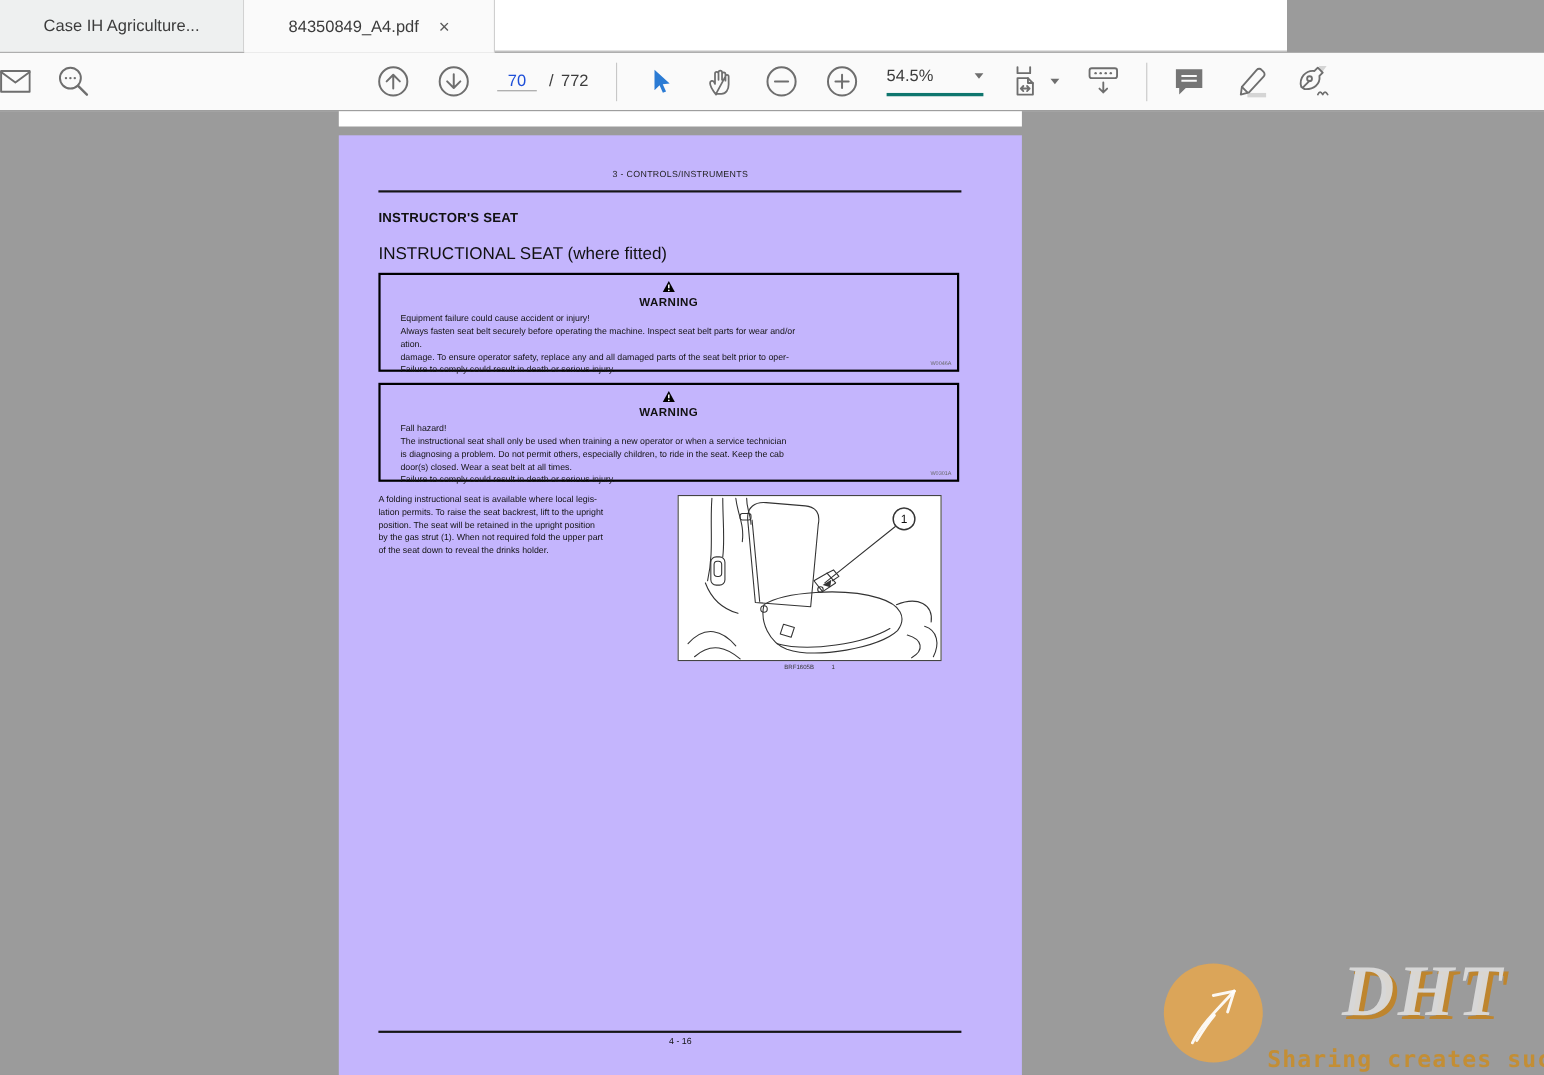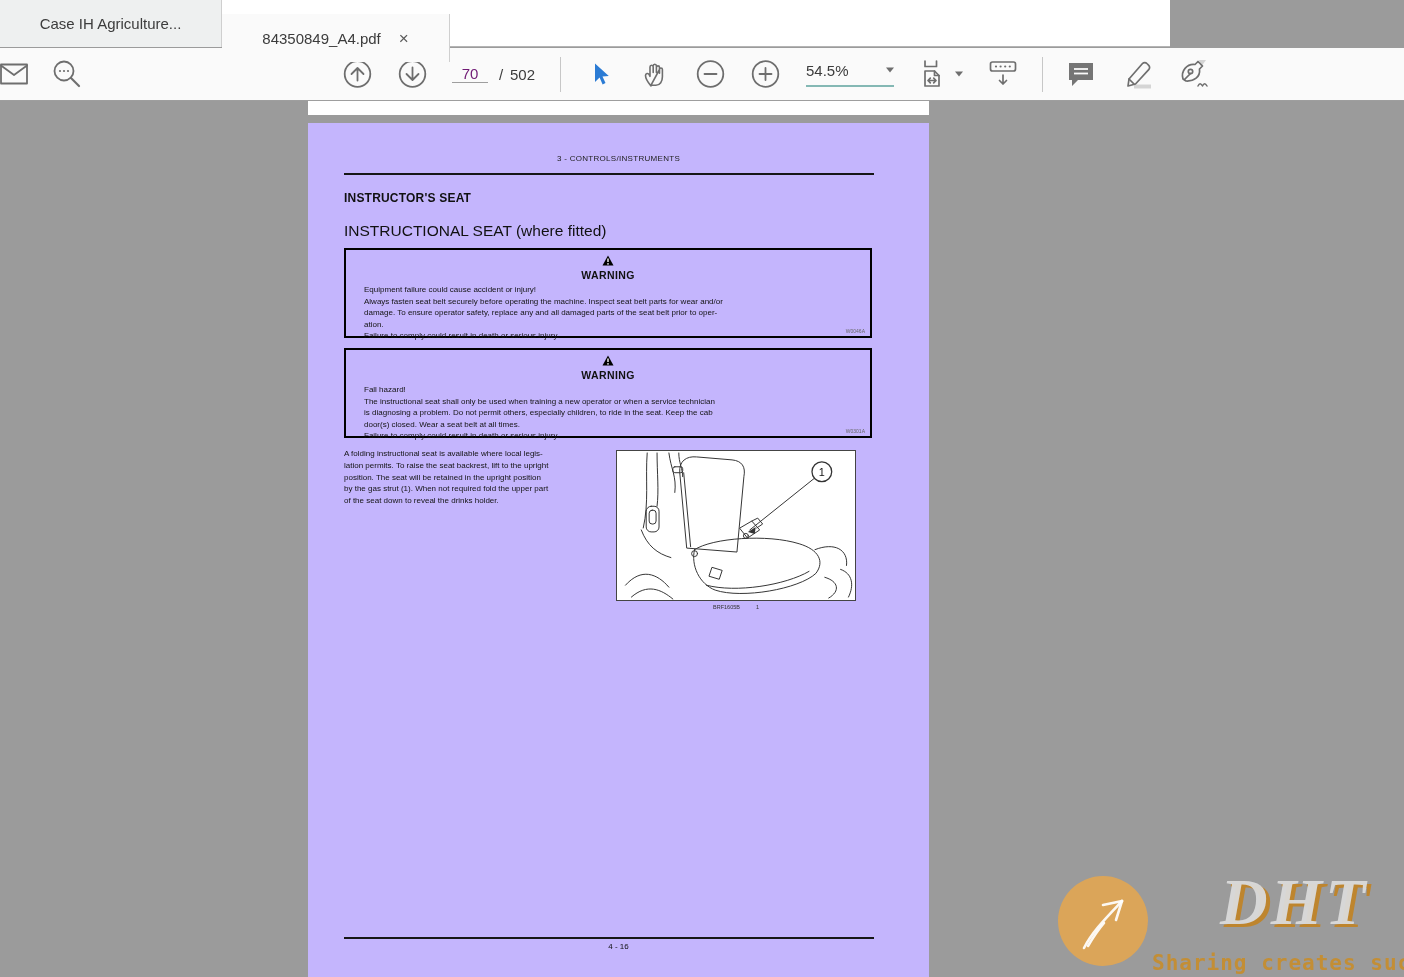--- a/index.html
+++ b/index.html
@@ -6,35 +6,35 @@
   html,body { width:1404px; height:977px; overflow:hidden; background:#9b9b9b;
               font-family:"Liberation Sans", sans-serif; }
 
   
   .tabbar { position:absolute; left:0; top:0; width:1170px; height:47px;
             background:#ffffff; border-bottom:1px solid #b4b4b4; z-index:5; }
   .tab { position:absolute; top:0; height:47px; display:flex; align-items:center;
          justify-content:center; font-size:15px; color:#3c3c3c; cursor:default; }
   .tab-inactive { left:0; width:222px; background:#eef0f0; border-right:1px solid #cfcfcf; }
   .tab-active { left:222px; width:228px; height:48px; background:#fafafa;
-                border-right:1px solid #cfcfcf; z-index:6;margin-top:14px; }
+                border-right:1px solid #cfcfcf; z-index:6; }
   .tab-close { margin-left:18px; font-size:17px; color:#5a5a5a; line-height:1; }
 
   
   .toolbar { position:absolute; left:0; top:48px; width:1404px; height:53px;
              background:#fafafa; border-bottom:1px solid #9e9e9e; z-index:4; }
   .tbi { position:absolute; top:50%; transform:translateY(-50%); display:flex;
          align-items:center; }
   .tbi svg { display:block; }
   .icon-stroke { stroke:#6e6e6e; fill:none; stroke-width:1.8; stroke-linecap:round; stroke-linejoin:round; }
   .divider { position:absolute; top:9px; width:1px; height:35px; background:#c7c7c7; }
   .page-input { width:36px; border:none; border-bottom:1px solid #9e9e9e; background:transparent;
-                text-align:center; font-size:15px; color:#701a75; font-family:"Liberation Sans",sans-serif; }
+                text-align:center; font-size:15px; color:#1d4ed8; font-family:"Liberation Sans",sans-serif; }
   .page-count { font-size:15px; color:#3c3c3c; }
-  .zoom-group { width:88px; border-bottom:1px solid #0f766e; padding-bottom:7px;
+  .zoom-group { width:88px; border-bottom:3px solid #0f766e; padding-bottom:7px;
                 display:flex; justify-content:space-between; }
   .zoom-text { font-size:15px; color:#3c3c3c; }
   .caret { width:0; height:0; border-left:4px solid transparent; border-right:4px solid transparent;
            border-top:5px solid #6e6e6e; }
 
   
   .content { position:absolute; left:0; top:101px; width:1404px; height:876px; background:#9b9b9b; }
   .prev-page-sliver { position:absolute; left:308px; top:0; width:621px; height:14px; background:#ffffff; }
   .pdf-page { position:absolute; left:308px; top:22px; width:621px; height:972px; background:#c4b5fd;
               color:#111; }
@@ -116,21 +116,21 @@
     <svg width="29" height="29" viewBox="0 0 29 29" class="icon-stroke">
       <circle cx="14.5" cy="14.5" r="12.8"></circle>
         <path d="M14.5 8 V20 M8.5 14.5 L14.5 20.5 L20.5 14.5"></path>
     </svg>
   </span>
 
   <span class="tbi" style="left:452px">
     <input class="page-input" value="70" style="">
   </span>
   <span class="tbi page-count" style="left:499px">/</span>
-  <span class="tbi page-count" style="left:510px">502</span>
+  <span class="tbi page-count" style="left:510px">772</span>
 
   <span class="divider" style="left:560px"></span>
 
   <span class="tbi" style="left:589px">
     <svg width="24" height="24" viewBox="0 0 24 24">
       <path d="M6 1.5 L6 20 L10.6 15.6 L13.6 22.4 L16.5 21.1 L13.5 14.5 L19.8 13.9 Z" fill="#2b7bd4"></path>
     </svg>
   </span>
 
   <span class="tbi" style="left:642px">
@@ -223,22 +223,22 @@
         <svg width="12" height="11" viewBox="0 0 12 11">
           <polygon points="6,0.5 11.5,10.5 0.5,10.5" fill="#000"></polygon>
           <line x1="6" y1="3.6" x2="6" y2="7" stroke="#fff" stroke-width="1.4"></line>
           <circle cx="6" cy="8.9" r="0.8" fill="#fff"></circle>
         </svg>
         <span class="warn-label">WARNING</span>
       </div>
       <div class="warn-lines">
         <div>Equipment failure could cause accident or injury!</div>
         <div>Always fasten seat belt securely before operating the machine. Inspect seat belt parts for wear and/or</div>
+        <div>ation.</div>
         <div>damage.  To ensure operator safety, replace any and all damaged parts of the seat belt prior to oper-</div>
-        <div>ation.</div>
         <div>Failure to comply could result in death or serious injury.</div>
       </div>
       <span class="warn-code">W0046A</span>
     </div>
 
     <div class="warnbox warn2">
       <div class="warn-head">
         <svg width="12" height="11" viewBox="0 0 12 11">
           <polygon points="6,0.5 11.5,10.5 0.5,10.5" fill="#000"></polygon>
           <line x1="6" y1="3.6" x2="6" y2="7" stroke="#fff" stroke-width="1.4"></line>

